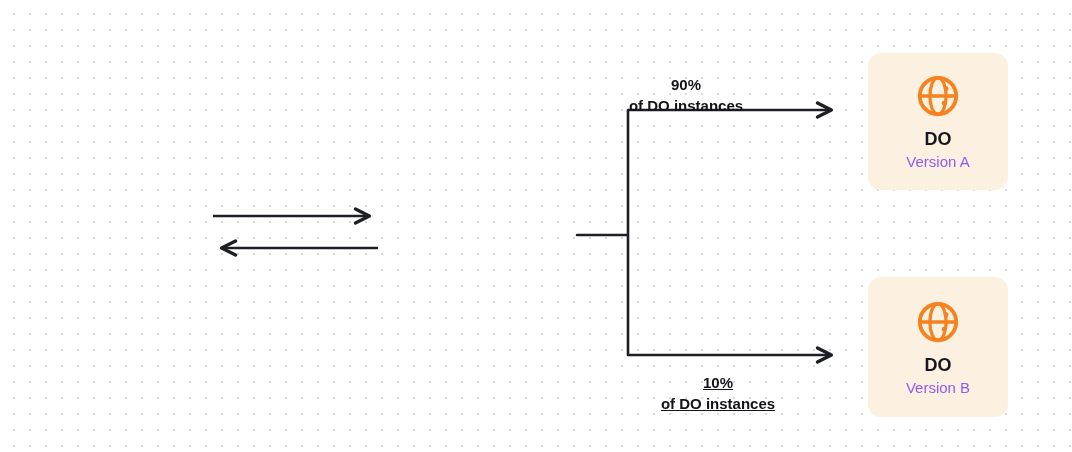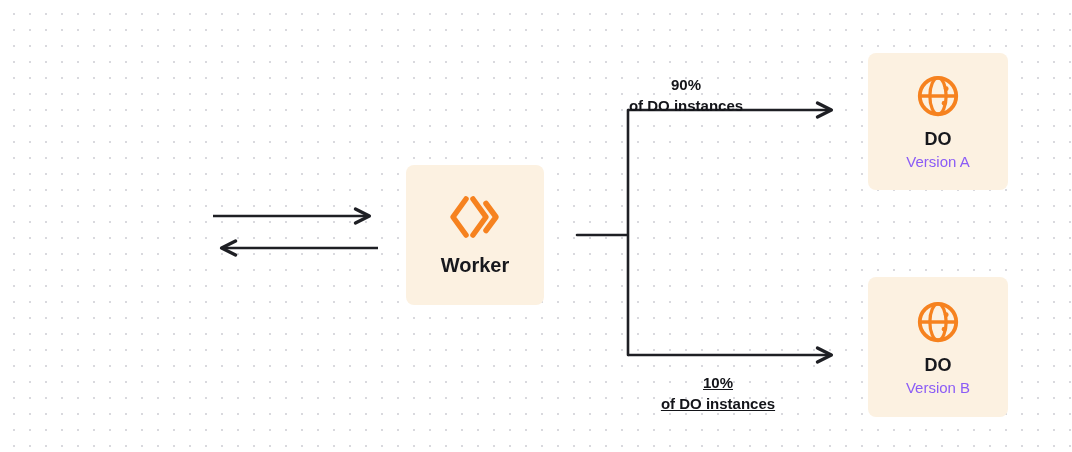--- a/index.html
+++ b/index.html
@@ -21,21 +21,21 @@
   }
   .wires {
     position: absolute;
     left: 0; top: 0;
     width: 1072px;
     height: 452px;
     pointer-events: none;
   }
   .node {
     position: absolute;
-    border-radius: 8px;
+    border-radius: 13px;
     display: flex;
     flex-direction: column;
     align-items: center;
     justify-content: center;
     box-sizing: border-box;
   }
   .node-client {
     left: 42px; top: 166px;
     width: 145px; height: 138px;
     background: #f4f4f6;
@@ -103,28 +103,20 @@
     <path d="M378 248 L223 248" fill="none" stroke="#1e1f24" stroke-width="2.6" marker-end="url(#arrowR)"></path>
 
     <path d="M577 235 L628 235 M628 110 L628 355" fill="none" stroke="#1e1f24" stroke-width="2.6" stroke-linecap="round"></path>
 
     <path d="M628 110 L830 110" fill="none" stroke="#1e1f24" stroke-width="2.6" marker-end="url(#arrowR)"></path>
 
     <path d="M628 355 L830 355" fill="none" stroke="#1e1f24" stroke-width="2.6" marker-end="url(#arrowR)"></path>
   </svg>
 
 
-  <div class="node node-worker">
-    <svg class="icon" width="58" height="46" viewBox="0 0 58 46">
-      <path d="M20 5 L7 23 L20 41" fill="none" stroke="#f6821f" stroke-width="5.5" stroke-linecap="round" stroke-linejoin="round"></path>
-      <path d="M27 5 L40 23 L27 41" fill="none" stroke="#f6821f" stroke-width="5.5" stroke-linecap="round" stroke-linejoin="round"></path>
-      <path d="M40 9.5 L50 23 L40 36.5" fill="none" stroke="#f6821f" stroke-width="5.5" stroke-linecap="round" stroke-linejoin="round"></path>
-    </svg>
-    <div class="label">Worker</div>
-  </div>
 
   <div class="branch-label branch-label-top">
     <div>90%</div>
     <div>of DO instances</div>
   </div>
   <div class="branch-label branch-label-bottom">
     <div>10%</div>
     <div>of DO instances</div>
   </div>
 

